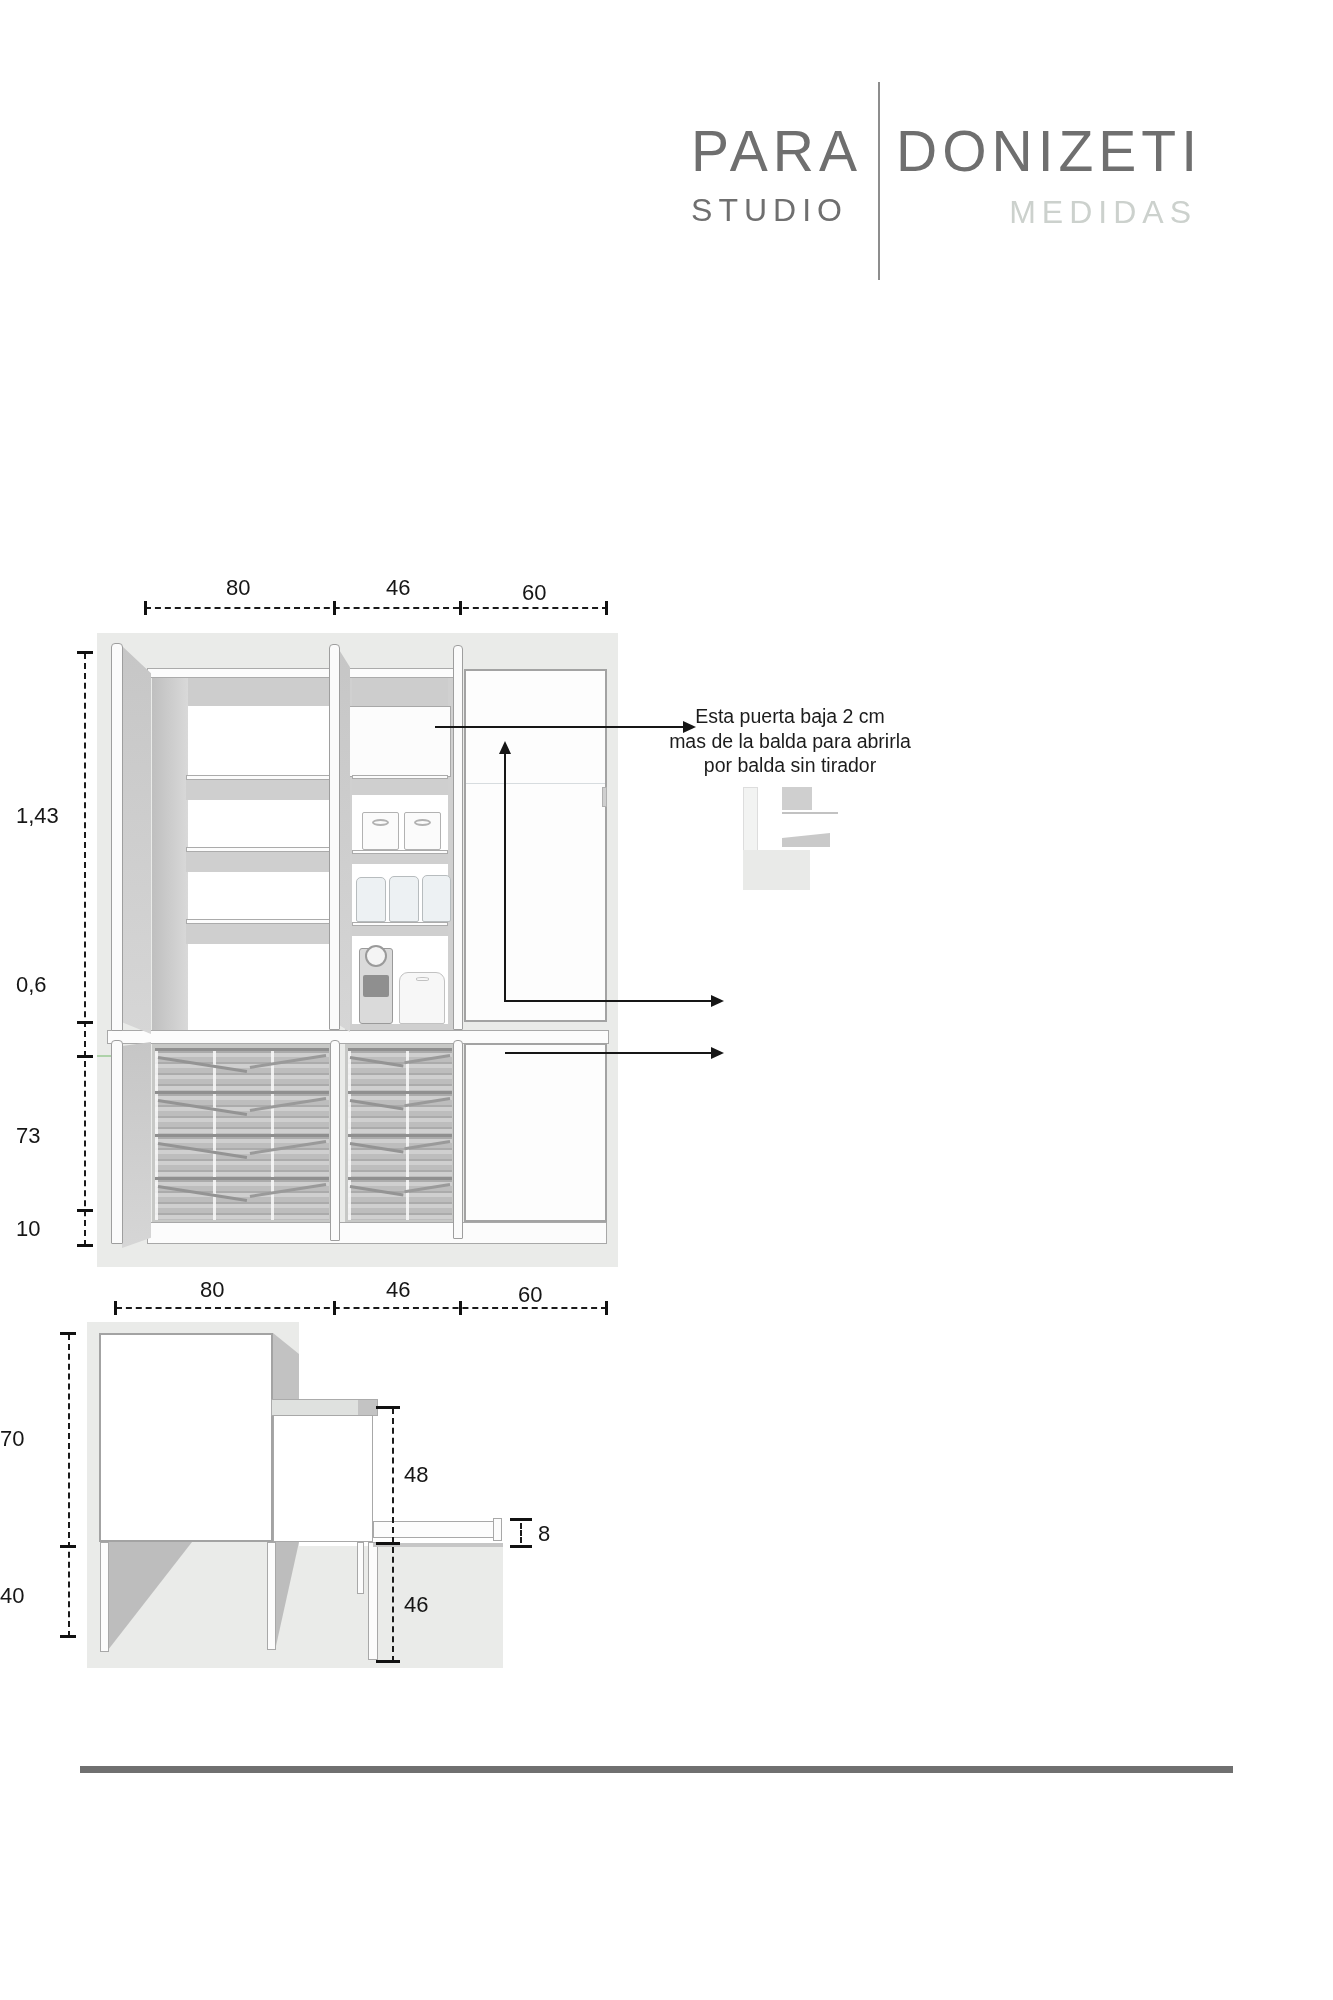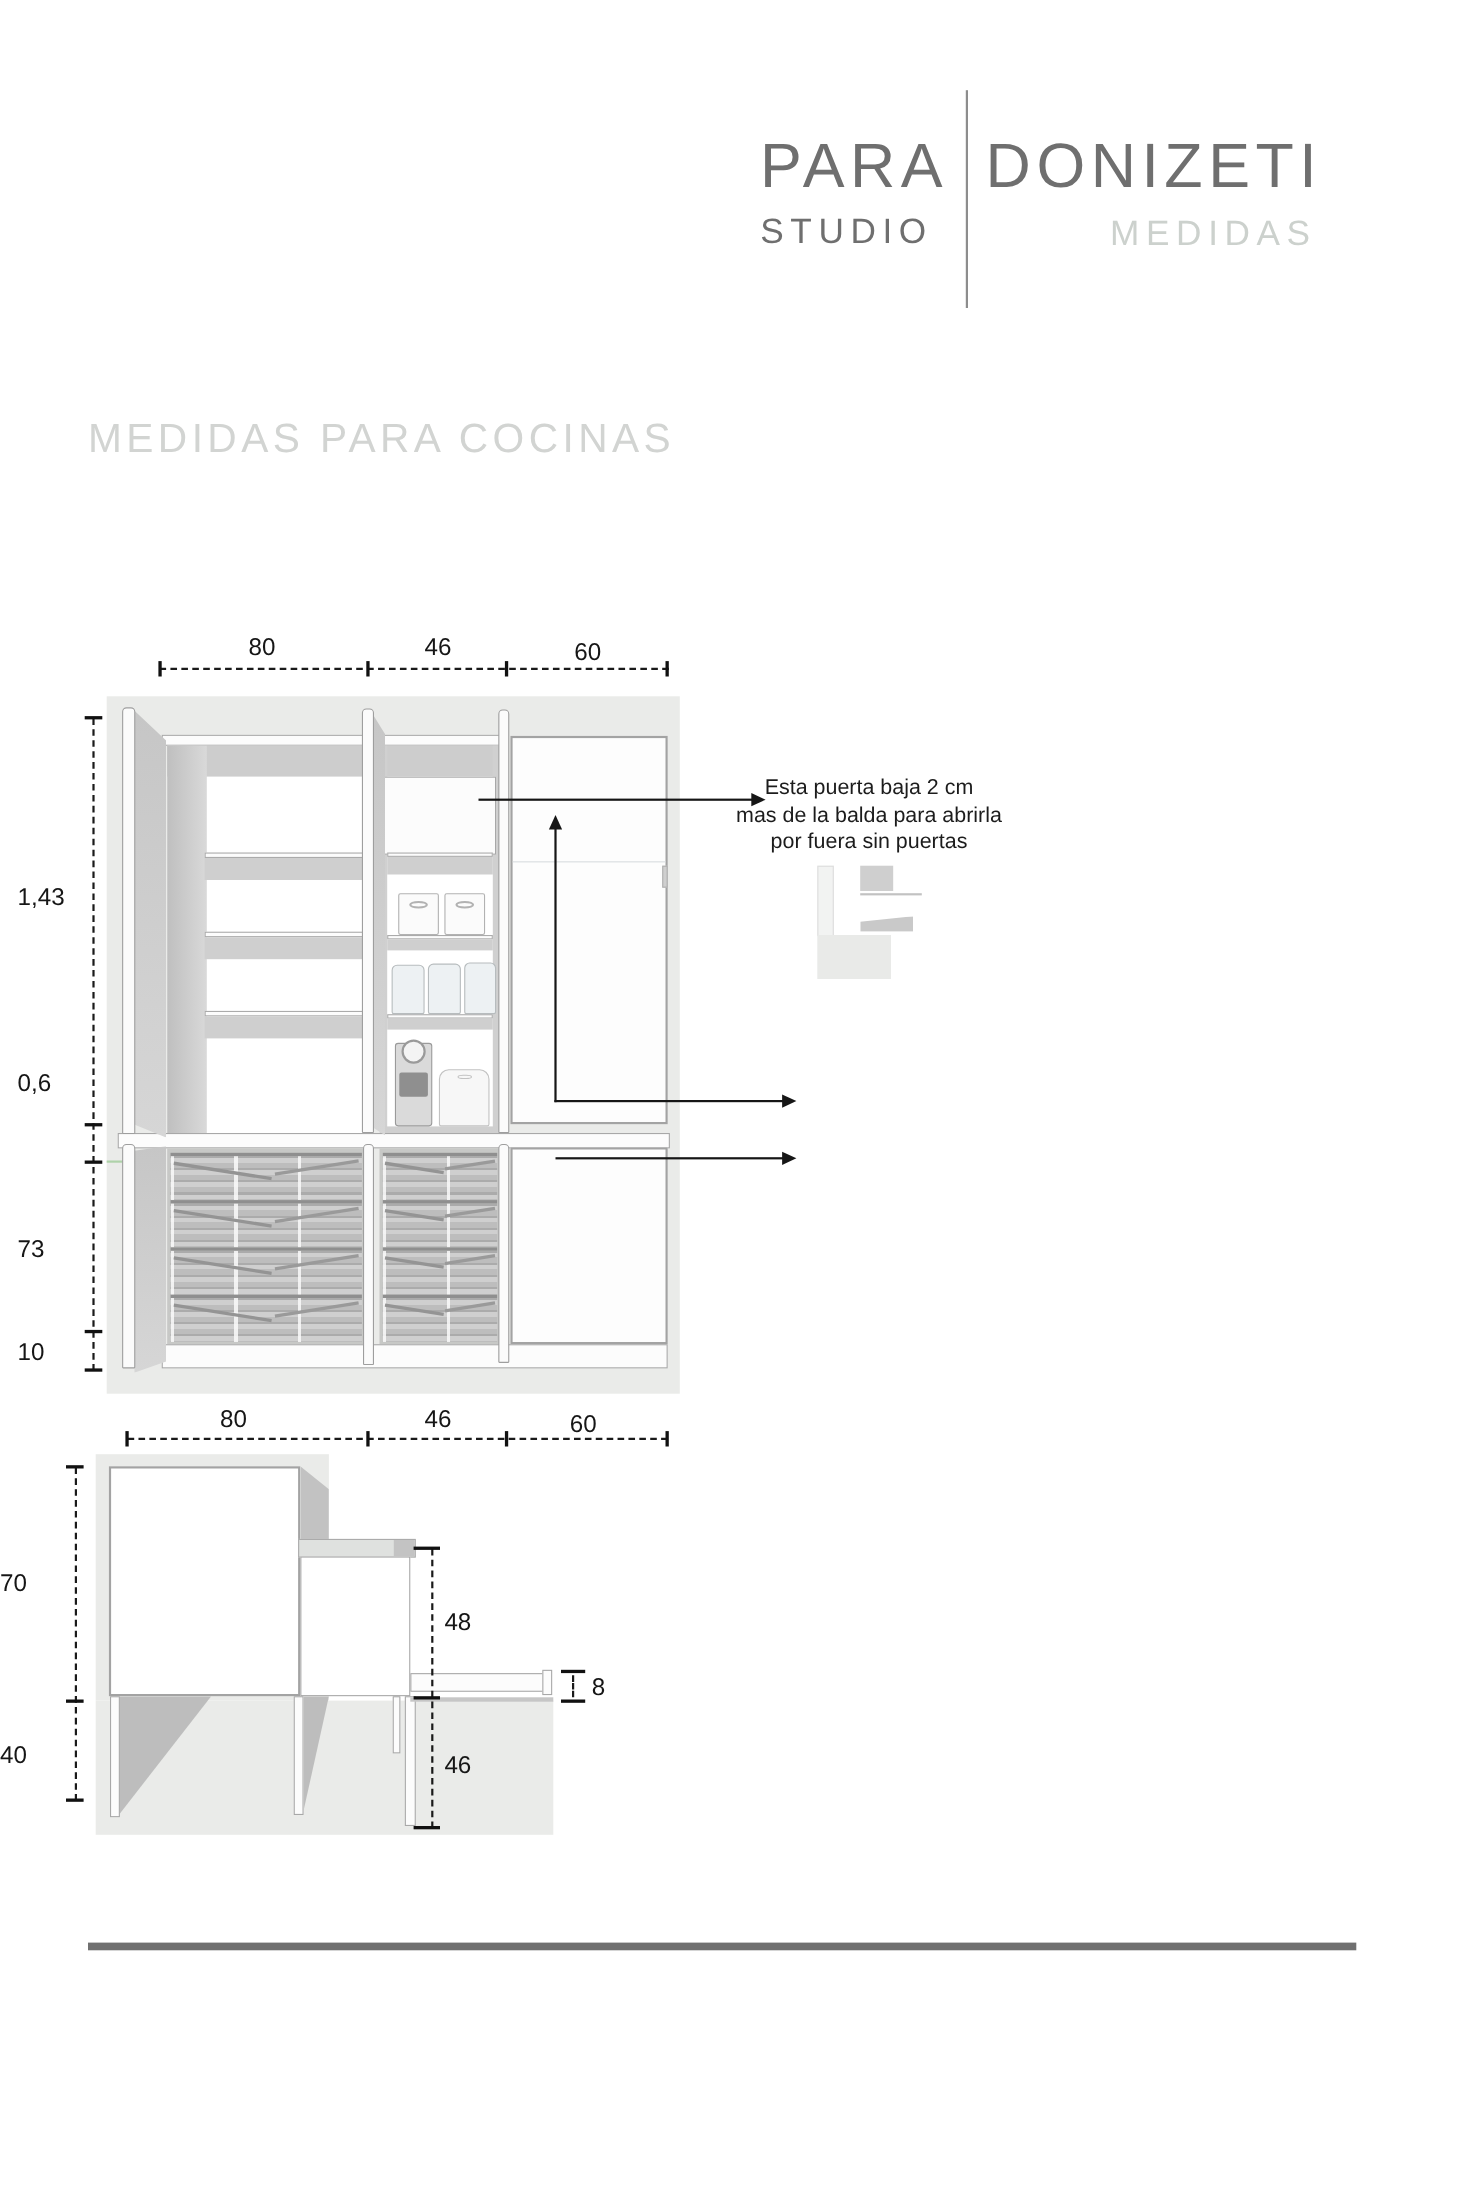--- a/index.html
+++ b/index.html
@@ -50,21 +50,20 @@
 <div class="page">
 
   <div class="abs" style="left:0;top:0;width:1333px;height:300px">
     <div class="abs logo-big" style="left:560px;top:118px;width:302px;text-align:right">PARA</div>
     <div class="abs logo-small" style="left:560px;top:192px;width:288px;text-align:right">STUDIO</div>
     <div class="abs" style="left:878px;top:82px;width:2px;height:198px;background:#8d8d8d"></div>
     <div class="abs logo-big" style="left:896px;top:118px">DONIZETI</div>
     <div class="abs logo-small logo-muted" style="left:900px;top:194px;width:297px;text-align:right">MEDIDAS</div>
   </div>
 
-  <div class="abs title" style="left:80px;top:378px">MEDIDAS PARA COCINAS</div>
 
   <div class="abs" style="left:0;top:0;width:1333px;height:1320px">
 
     <div class="abs dashH" style="left:145px;top:607px;width:463px"></div>
     <div class="abs tickV" style="left:144px;top:601px"></div>
     <div class="abs tickV" style="left:333px;top:601px"></div>
     <div class="abs tickV" style="left:459px;top:601px"></div>
     <div class="abs tickV" style="left:605px;top:601px"></div>
     <div class="abs dim" style="left:226px;top:575px">80</div>
     <div class="abs dim" style="left:386px;top:575px">46</div>
@@ -161,21 +160,21 @@
     <div class="abs doorstrip" style="left:330px;top:1040px;width:10px;height:201px"></div>
 
     <div class="abs doorstrip" style="left:453px;top:645px;width:10px;height:385px"></div>
     <div class="abs doorstrip" style="left:453px;top:1040px;width:10px;height:199px"></div>
 
     <div class="abs aline" style="left:435px;top:726px;width:250px;height:2px"></div>
     <div class="abs arrow-r" style="left:683px;top:721px"></div>
     <div class="abs note" style="left:660px;top:704px;width:260px">
       <div>Esta puerta  baja 2 cm</div>
       <div>mas de la balda para abrirla</div>
-      <div>por fuera sin puertas</div>
+      <div>por balda sin tirador</div>
     </div>
 
     <div class="abs" style="left:740px;top:785px;width:100px;height:108px">
       <div class="abs" style="left:3px;top:2px;width:15px;height:64px;background:#f2f3f2;border:1px solid #dddddd"></div>
       <div class="abs" style="left:42px;top:2px;width:30px;height:23px;background:#cfcfcf"></div>
       <div class="abs" style="left:42px;top:27px;width:56px;height:2px;background:#c2c2c2"></div>
       <div class="abs" style="left:42px;top:48px;width:48px;height:14px;background:#c9c9c9;clip-path:polygon(0 35%,100% 0,100% 100%,0 100%)"></div>
       <div class="abs" style="left:3px;top:65px;width:67px;height:40px;background:#e9eae8"></div>
     </div>
 

